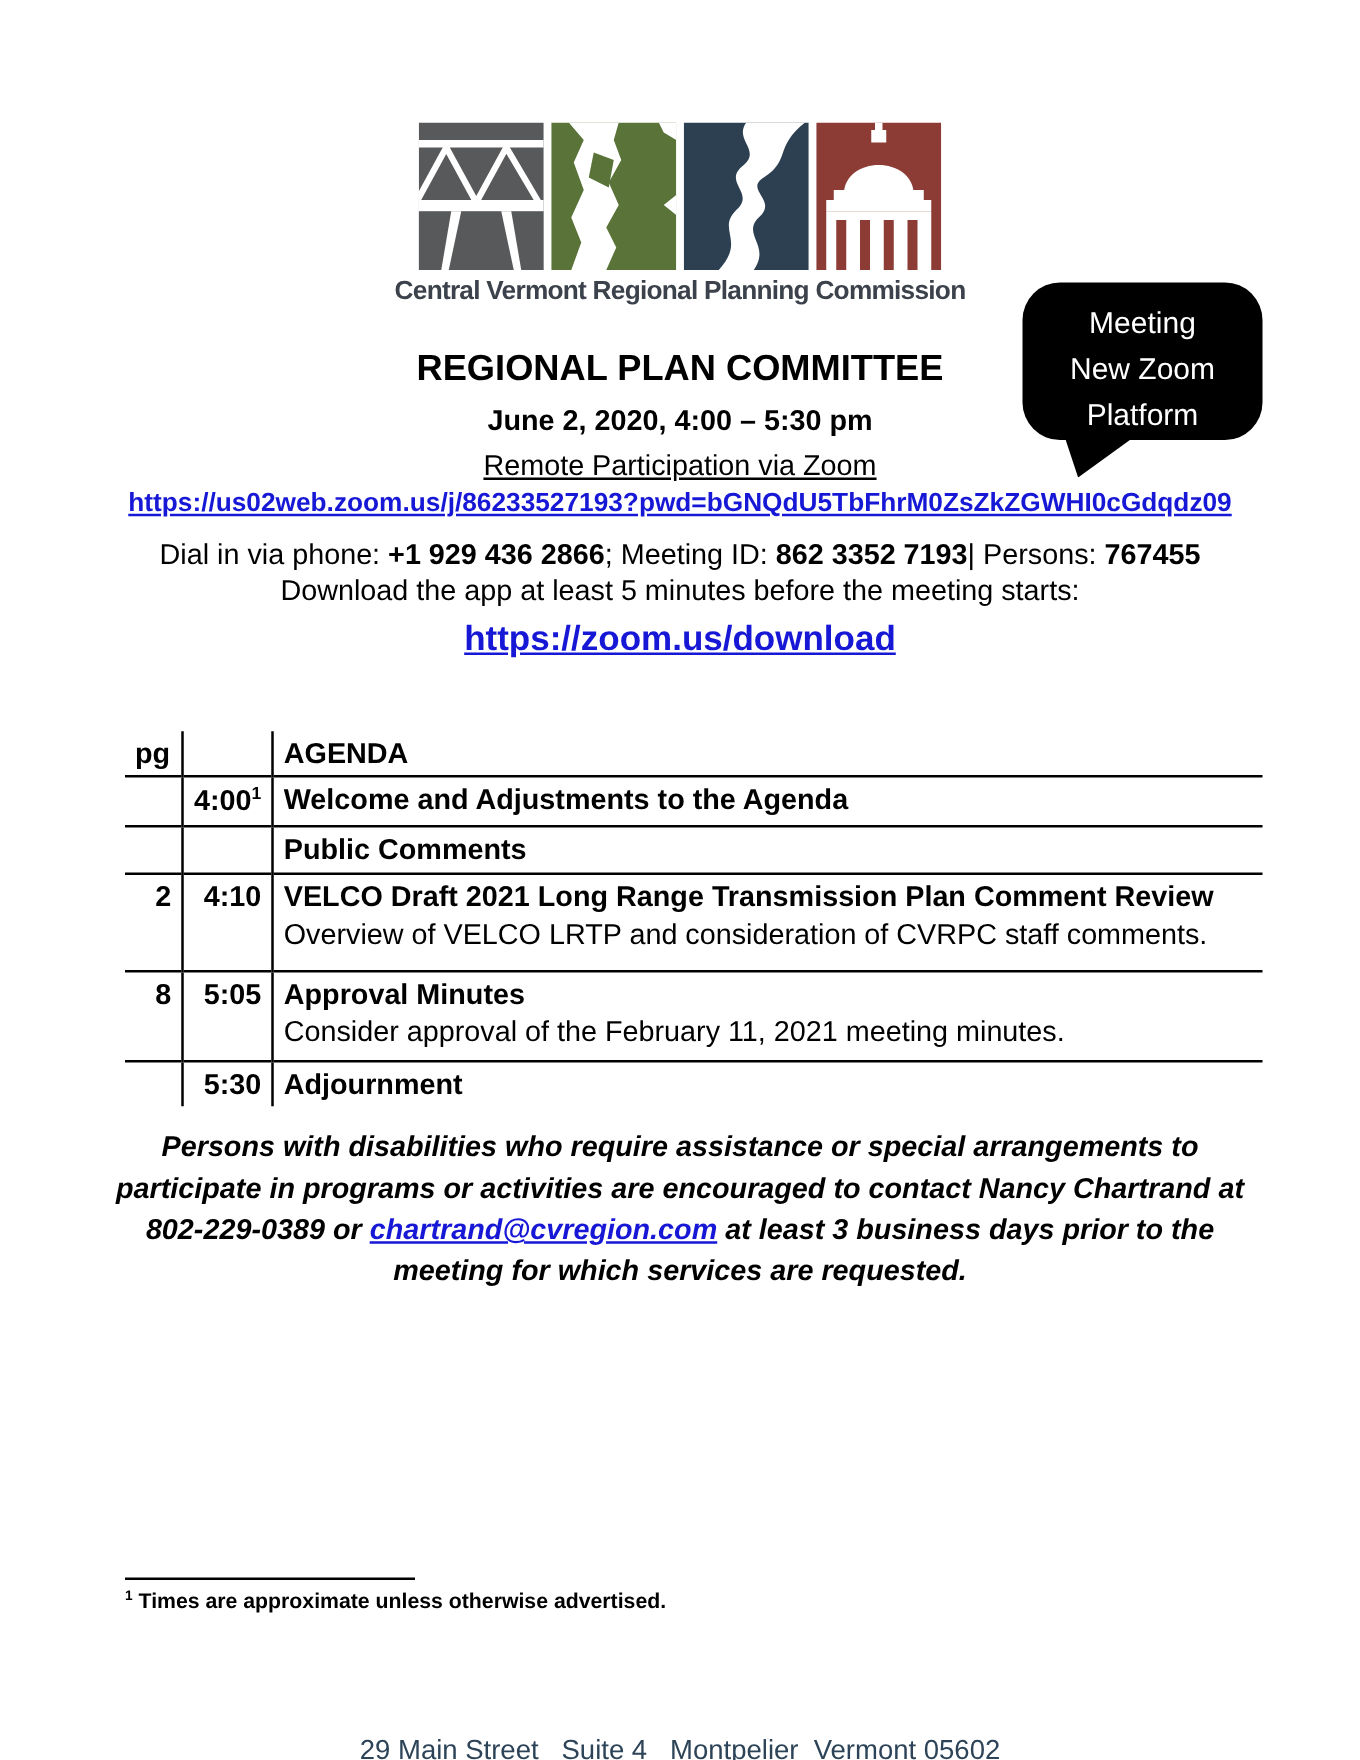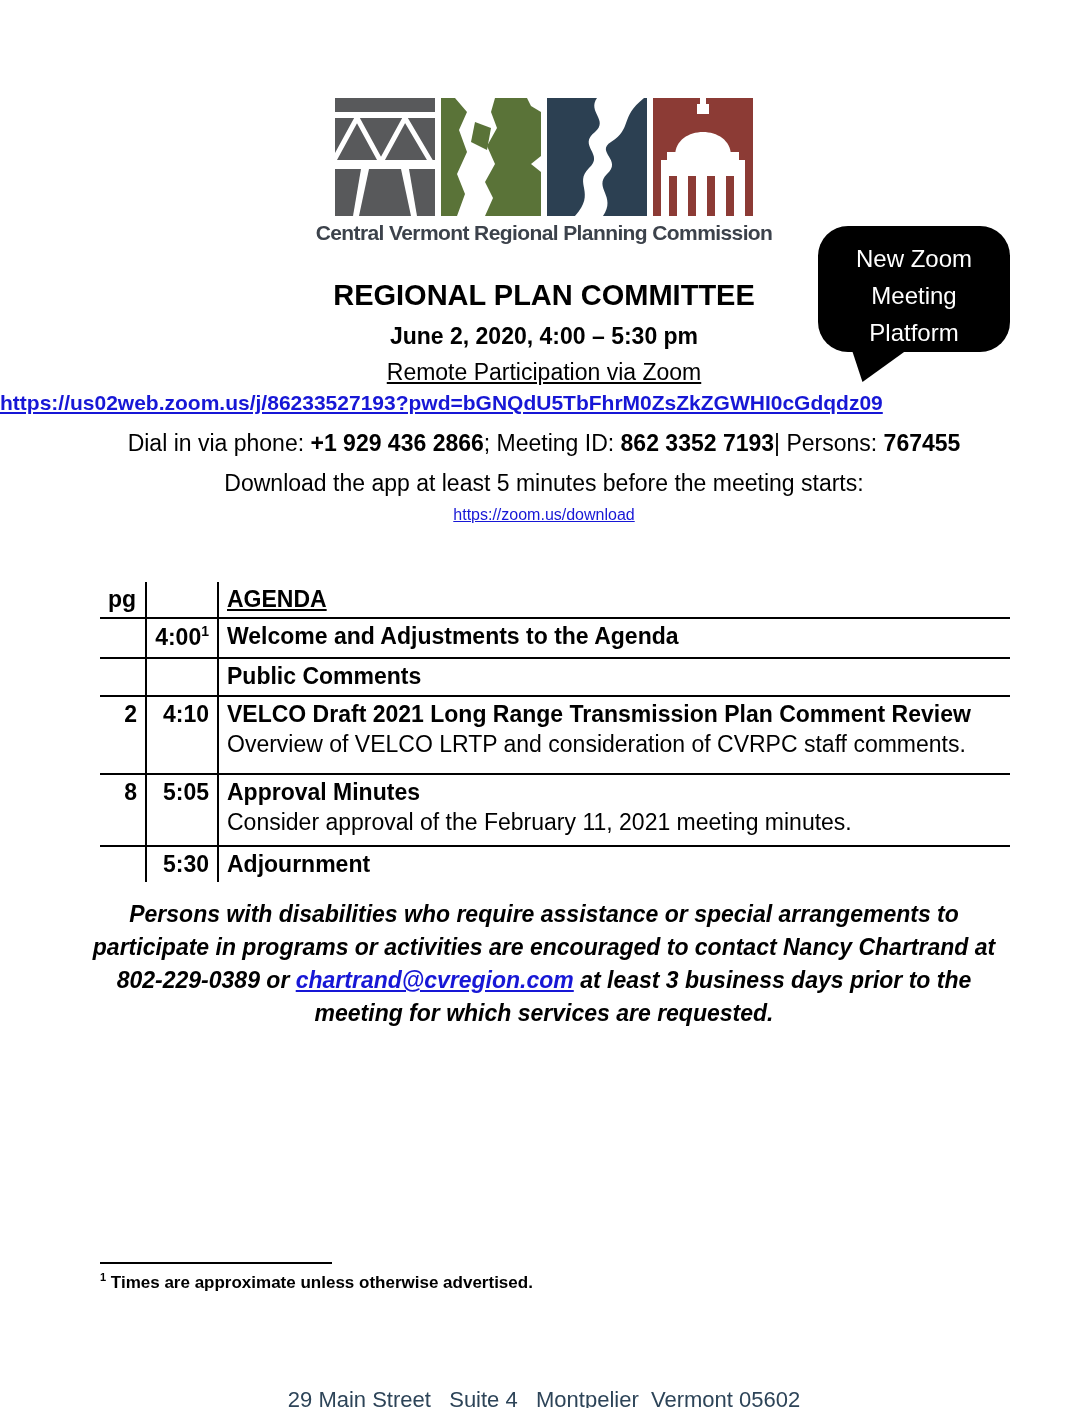--- a/index.html
+++ b/index.html
@@ -15,47 +15,47 @@
   .bg-green{fill:var(--c-green,#5a7338);}
   .bg-navy{fill:var(--c-navy,#2c4052);}
   .bg-red{fill:var(--c-red,#8c3b35);}
   .logo-caption{margin-top:5px;font-size:21px;font-weight:bold;letter-spacing:-0.6px;
                 color:var(--c-logotext,#3c424b);}
 
   
   .doc-title{margin-top:34px;text-align:center;font-size:29px;font-weight:bold;}
   .doc-date{margin-top:11px;text-align:center;font-size:23px;font-weight:bold;}
   .remote-label{margin-top:9px;text-align:center;font-size:23px;text-decoration:underline;}
-  .link-line{margin-top:5px;}
+  .link-line{margin-top:5px;text-align:center;}
   a.doc-link{color:var(--c-link,#1717d6);font-weight:bold;text-decoration:underline;font-size:21px;}
-  a.doc-link2{color:var(--c-link,#1717d6);font-weight:normal;text-decoration:underline;font-size:16px;}
+  a.doc-link2{color:var(--c-link,#1717d6);font-weight:bold;text-decoration:underline;font-size:28px;}
   .dial-line{margin-top:15px;text-align:center;font-size:23px;}
   .dial-line b{font-weight:bold;}
-  .download-line{margin-top:13px;text-align:center;font-size:23px;}
+  .download-line{margin-top:2px;text-align:center;font-size:23px;}
   .dl-link-line{margin-top:9px;text-align:center;}
 
   
   .bubble{position:absolute;left:818px;top:226px;width:192px;height:126px;
           background:#000;border-radius:30px;color:#fff;text-align:center;
           font-size:24px;line-height:37px;padding-top:14px;box-sizing:border-box;}
   .bubble::after{content:"";position:absolute;left:26px;top:112px;width:66px;height:44px;
           background:#000;clip-path:polygon(6% 0,100% 22%,28% 100%);}
 
   
   table.agenda{border-collapse:collapse;table-layout:fixed;width:910px;
                margin:58px 0 0 100px;font-size:23px;}
   table.agenda col.c-pg{width:46px;}
   table.agenda col.c-time{width:72px;}
   table.agenda th,table.agenda td{vertical-align:top;padding:4px 8px;}
   table.agenda th:first-child,table.agenda td:first-child{border-right:2px solid #000;}
   table.agenda th:nth-child(2),table.agenda td:nth-child(2){border-right:2px solid #000;}
   table.agenda tr{border-bottom:2px solid #000;}
   table.agenda tr:last-child{border-bottom:none;}
   .th-pg{text-align:left;font-weight:bold;}
-  .th-agenda{text-align:left;font-weight:bold;text-decoration:underline;}
+  .th-agenda{text-align:left;font-weight:bold;}
   td.cell-pg{text-align:right;font-weight:bold;}
   td.cell-time{text-align:right;font-weight:bold;white-space:nowrap;}
   td.cell-time sup{font-size:14px;}
   .item-title{font-weight:bold;}
   .item-desc{font-weight:normal;margin-top:3px;}
   tr.r-head{height:30px;} tr.r1{height:40px;} tr.r2{height:38px;}
   tr.r3{height:78px;} tr.r4{height:72px;} tr.r5{height:34px;}
 
   
   .notice{width:910px;margin:16px auto 0;text-align:center;
@@ -109,22 +109,22 @@
         <rect class="bg-red" x="16" y="78" width="8" height="40"></rect>
         <rect class="bg-red" x="35" y="78" width="8" height="40"></rect>
         <rect class="bg-red" x="54" y="78" width="8" height="40"></rect>
         <rect class="bg-red" x="73" y="78" width="8" height="40"></rect>
       </svg>
     </div>
     <div class="logo-caption">Central Vermont Regional Planning Commission</div>
   </div>
 
   <div class="bubble">
+    <div>Meeting</div>
     <div>New Zoom</div>
-    <div>Meeting</div>
     <div>Platform</div>
   </div>
 
   <div class="doc-title">REGIONAL PLAN COMMITTEE</div>
   <div class="doc-date">June 2, 2020, 4:00 – 5:30 pm</div>
   <div class="remote-label">Remote Participation via Zoom</div>
   <div class="link-line">
     <a class="doc-link" href="#">https://us02web.zoom.us/j/86233527193?pwd=bGNQdU5TbFhrM0ZsZkZGWHI0cGdqdz09</a>
   </div>
   <div class="dial-line"><span>Dial in via phone: </span><b>+1 929 436 2866</b><span>; Meeting ID: </span><b>862 3352 7193</b><span>| Persons: </span><b>767455</b></div>

